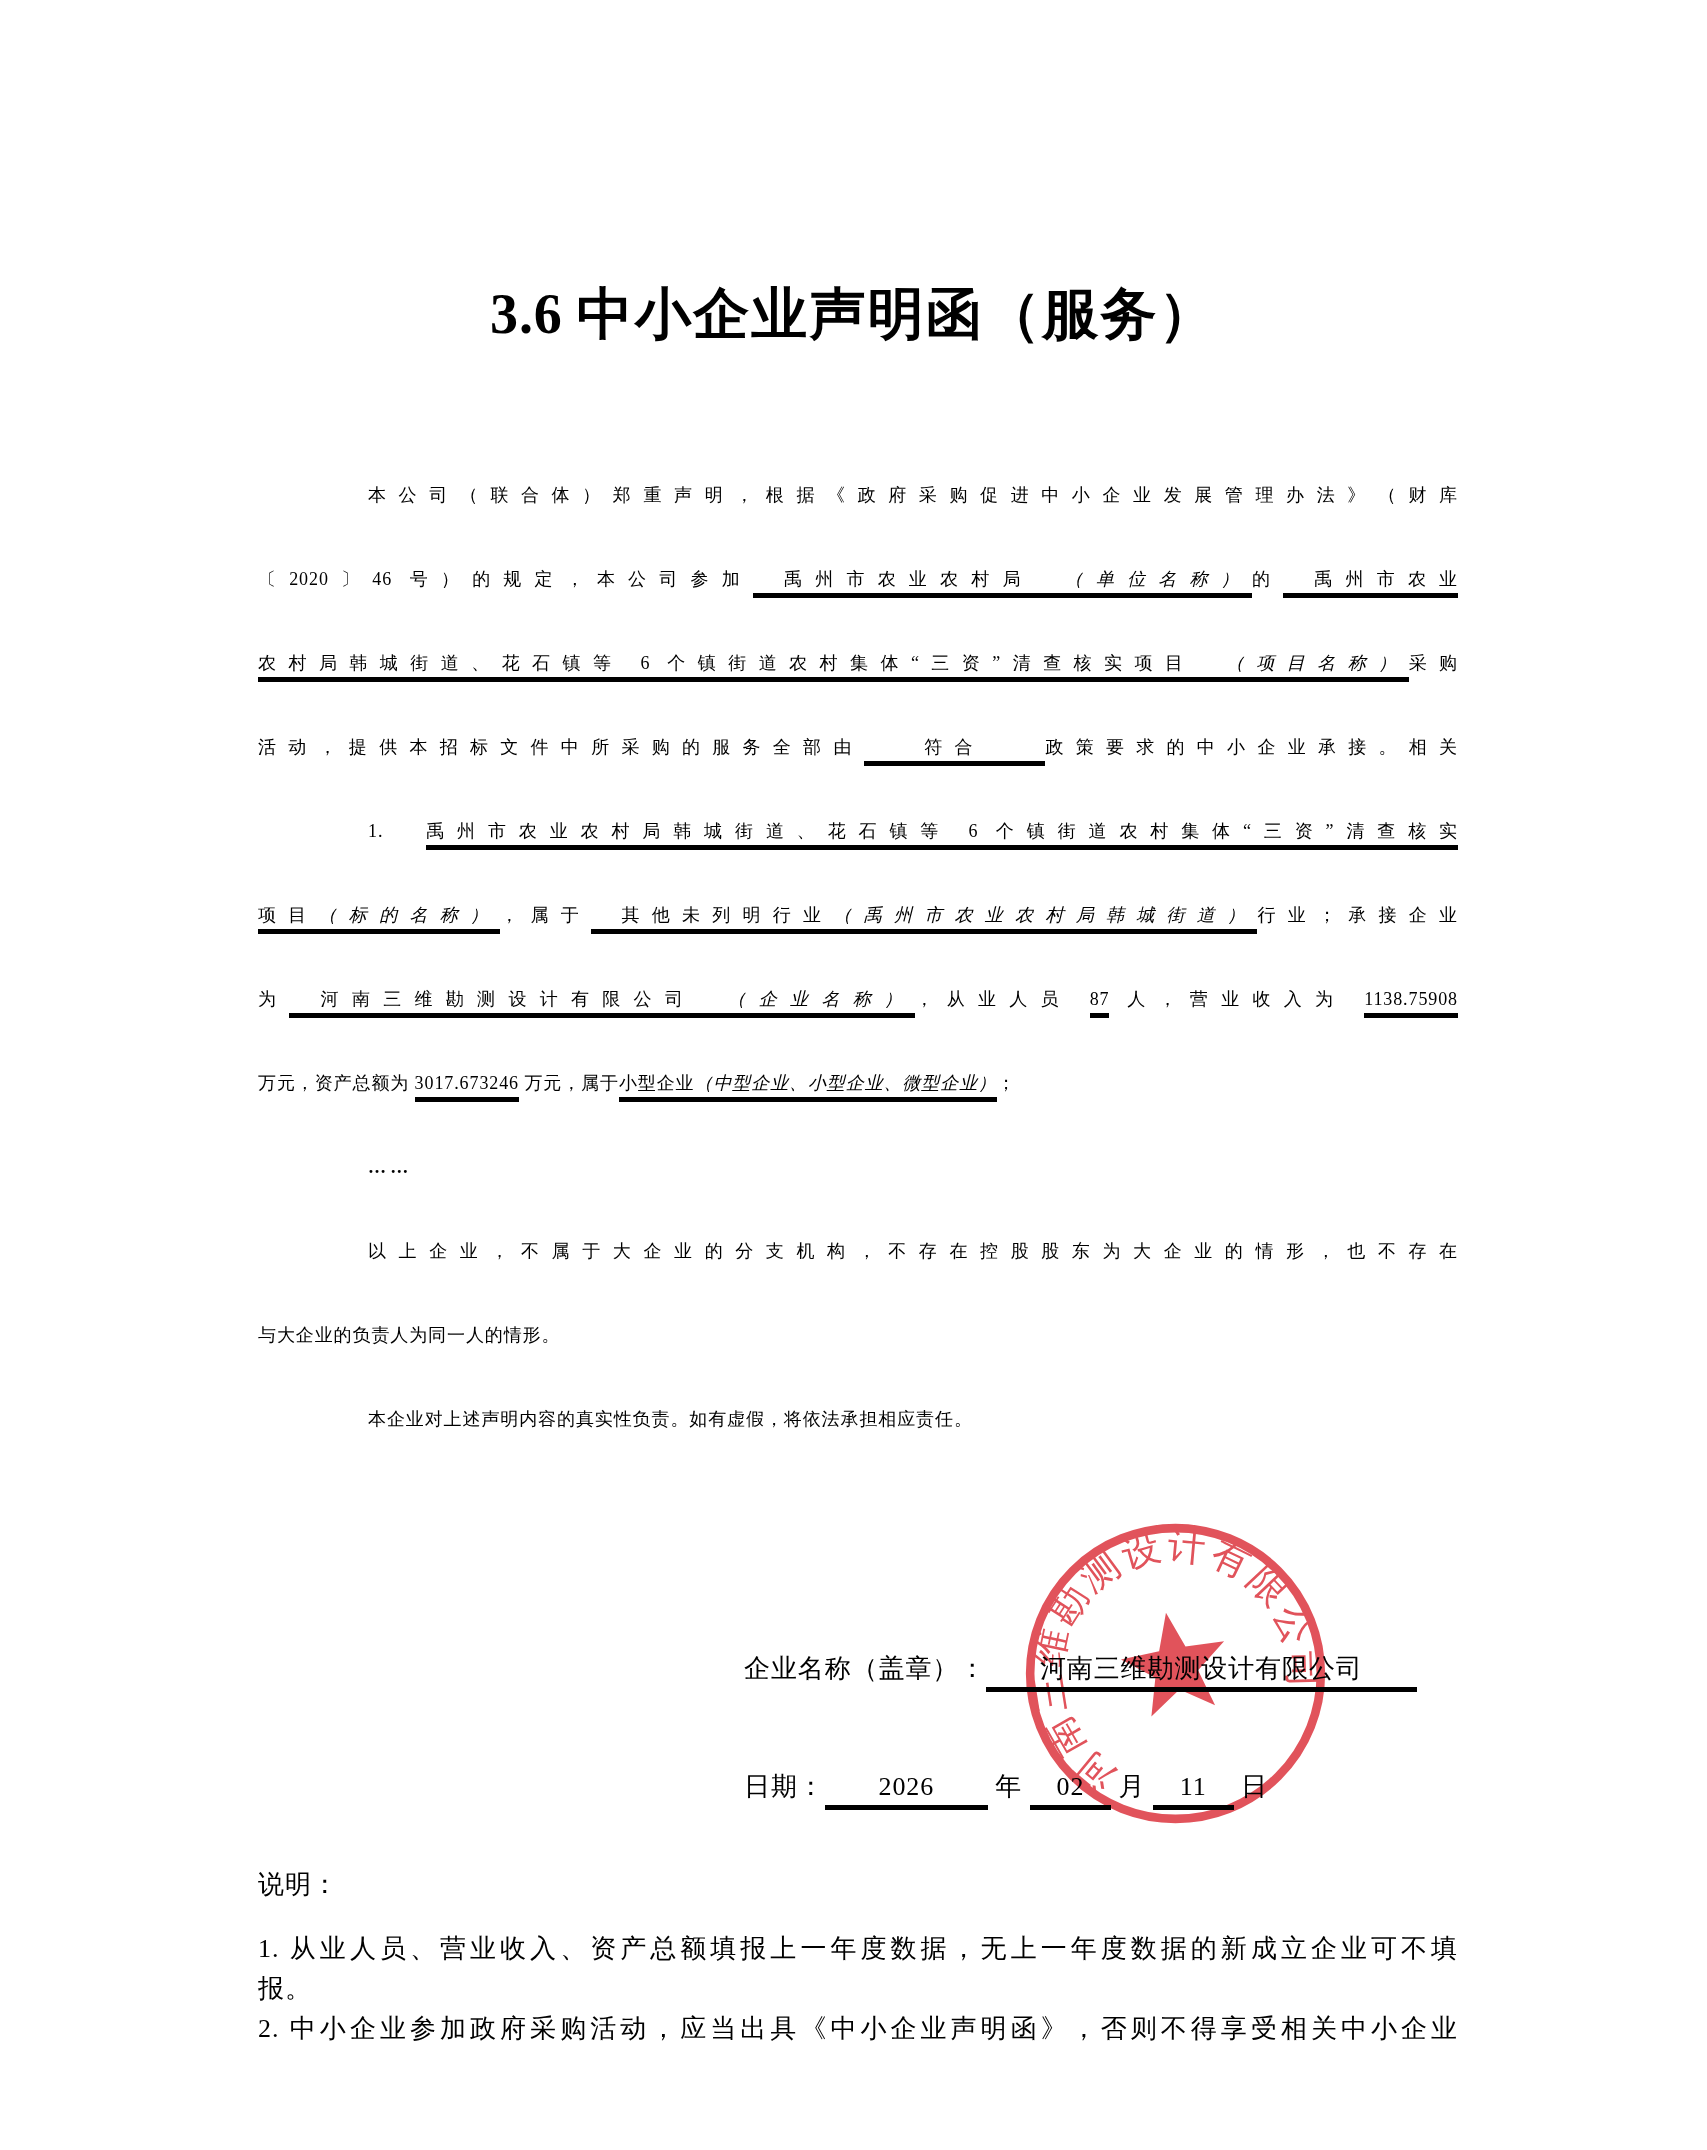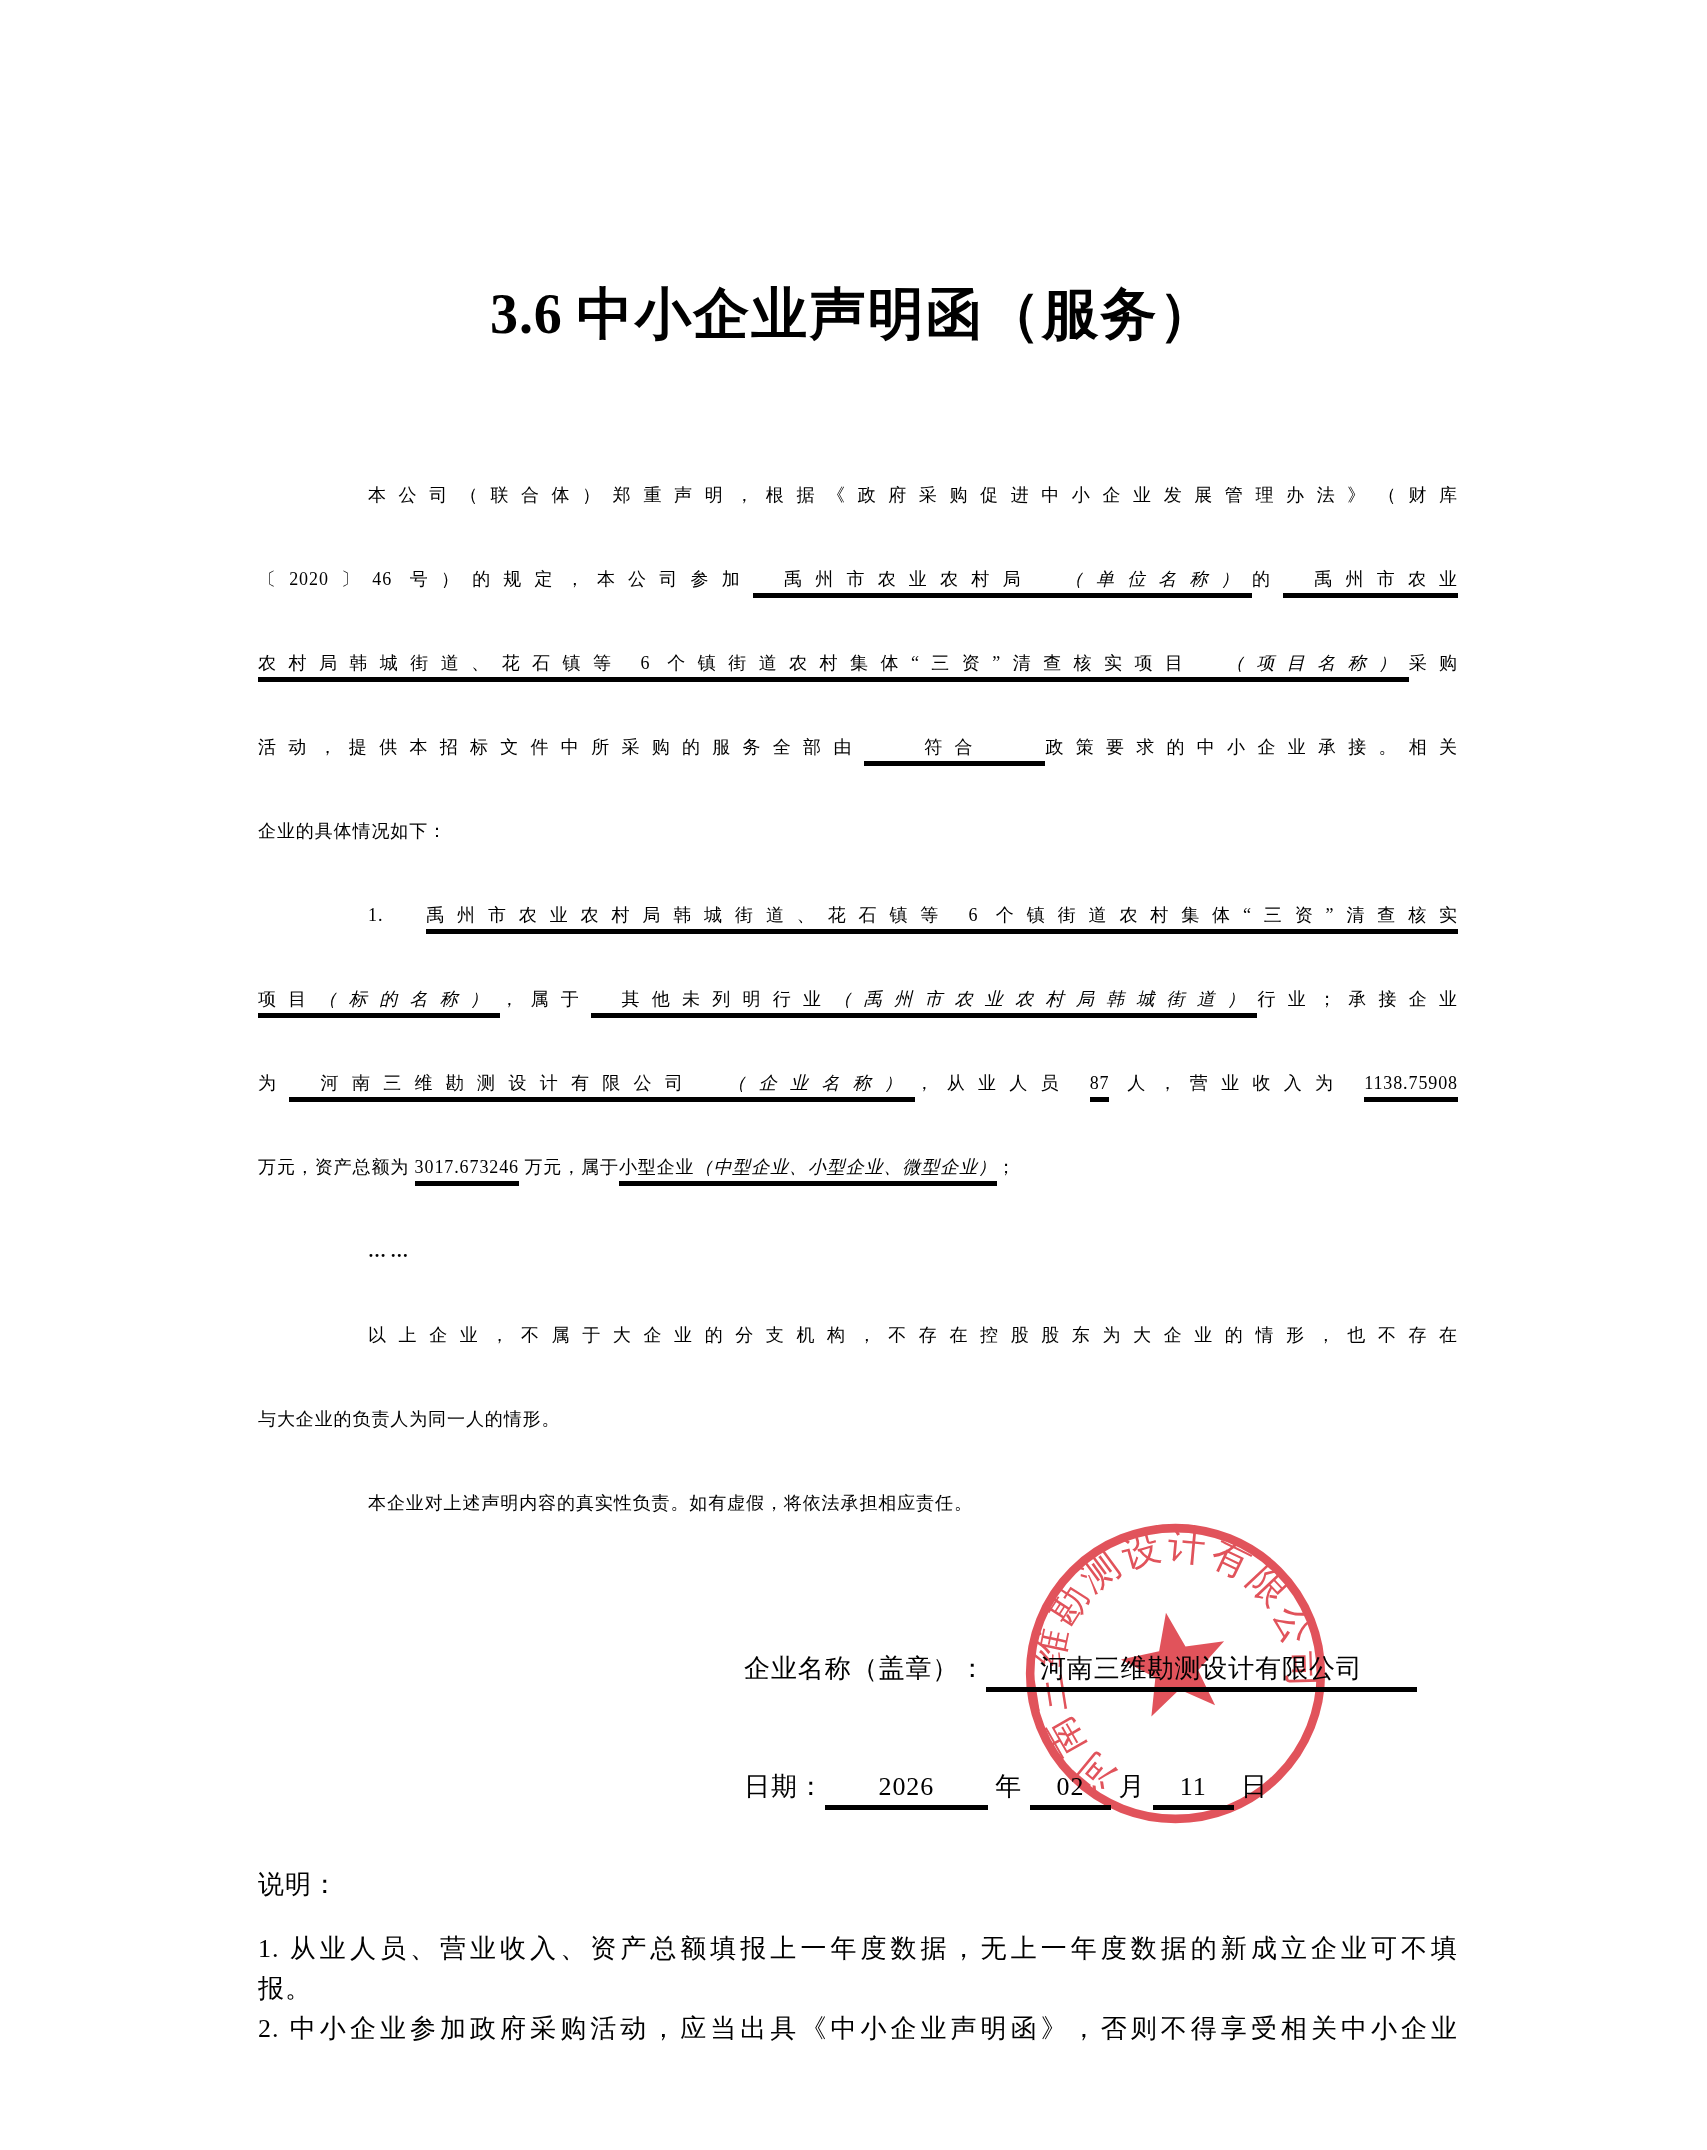--- a/index.html
+++ b/index.html
@@ -54,21 +54,20 @@
   <div class="title">
     <span class="num">3.6</span>
     <span class="cjk">中小企业声明函（服务）</span>
   </div>
 
   <div class="body-block">
       <div class="line ind j"><span class="">本公司（联合体）郑重声明，根据《政府采购促进中小企业发展管理办法》（财库</span></div>
       <div class="line j"><span class="">〔2020〕46 号）的规定，本公司参加</span><span class="u">　禹州市农业农村局　</span><span class="u it">（单位名称）</span><span class="">的</span><span class="u">　禹州市农业</span></div>
       <div class="line j"><span class="u">农村局韩城街道、花石镇等 6 个镇街道农村集体“三资”清查核实项目　</span><span class="u it">（项目名称）</span><span class="">采购</span></div>
       <div class="line j"><span class="">活动，提供本招标文件中所采购的服务全部由</span><span class="u">　　符合　　</span><span class="">政策要求的中小企业承接。相关</span></div>
-      <div class="line"><span class="">企业的具体情况如下：</span></div>
       <div class="line ind j"><span class="">1.　</span><span class="u">禹州市农业农村局韩城街道、花石镇等 6 个镇街道农村集体“三资”清查核实</span></div>
       <div class="line j"><span class="u">项目</span><span class="u it">（标的名称）</span><span class="">，属于</span><span class="u">　其他未列明行业</span><span class="u it">（禹州市农业农村局韩城街道）</span><span class="">行业；承接企业</span></div>
       <div class="line j"><span class="">为</span><span class="u">　河南三维勘测设计有限公司　</span><span class="u it">（企业名称）</span><span class="">，从业人员 </span><span class="u">87</span><span class=""> 人，营业收入为 </span><span class="u">1138.75908</span></div>
       <div class="line"><span class="">万元，资产总额为 </span><span class="u">3017.673246</span><span class=""> 万元，属于</span><span class="u">小型企业</span><span class="u it">（中型企业、小型企业、微型企业）</span><span class="">；</span></div>
       <div class="line ind"><span class="b">……</span></div>
       <div class="line ind j"><span class="">以上企业，不属于大企业的分支机构，不存在控股股东为大企业的情形，也不存在</span></div>
       <div class="line"><span class="">与大企业的负责人为同一人的情形。</span></div>
       <div class="line ind"><span class="">本企业对上述声明内容的真实性负责。如有虚假，将依法承担相应责任。</span></div>
     </div>
 

